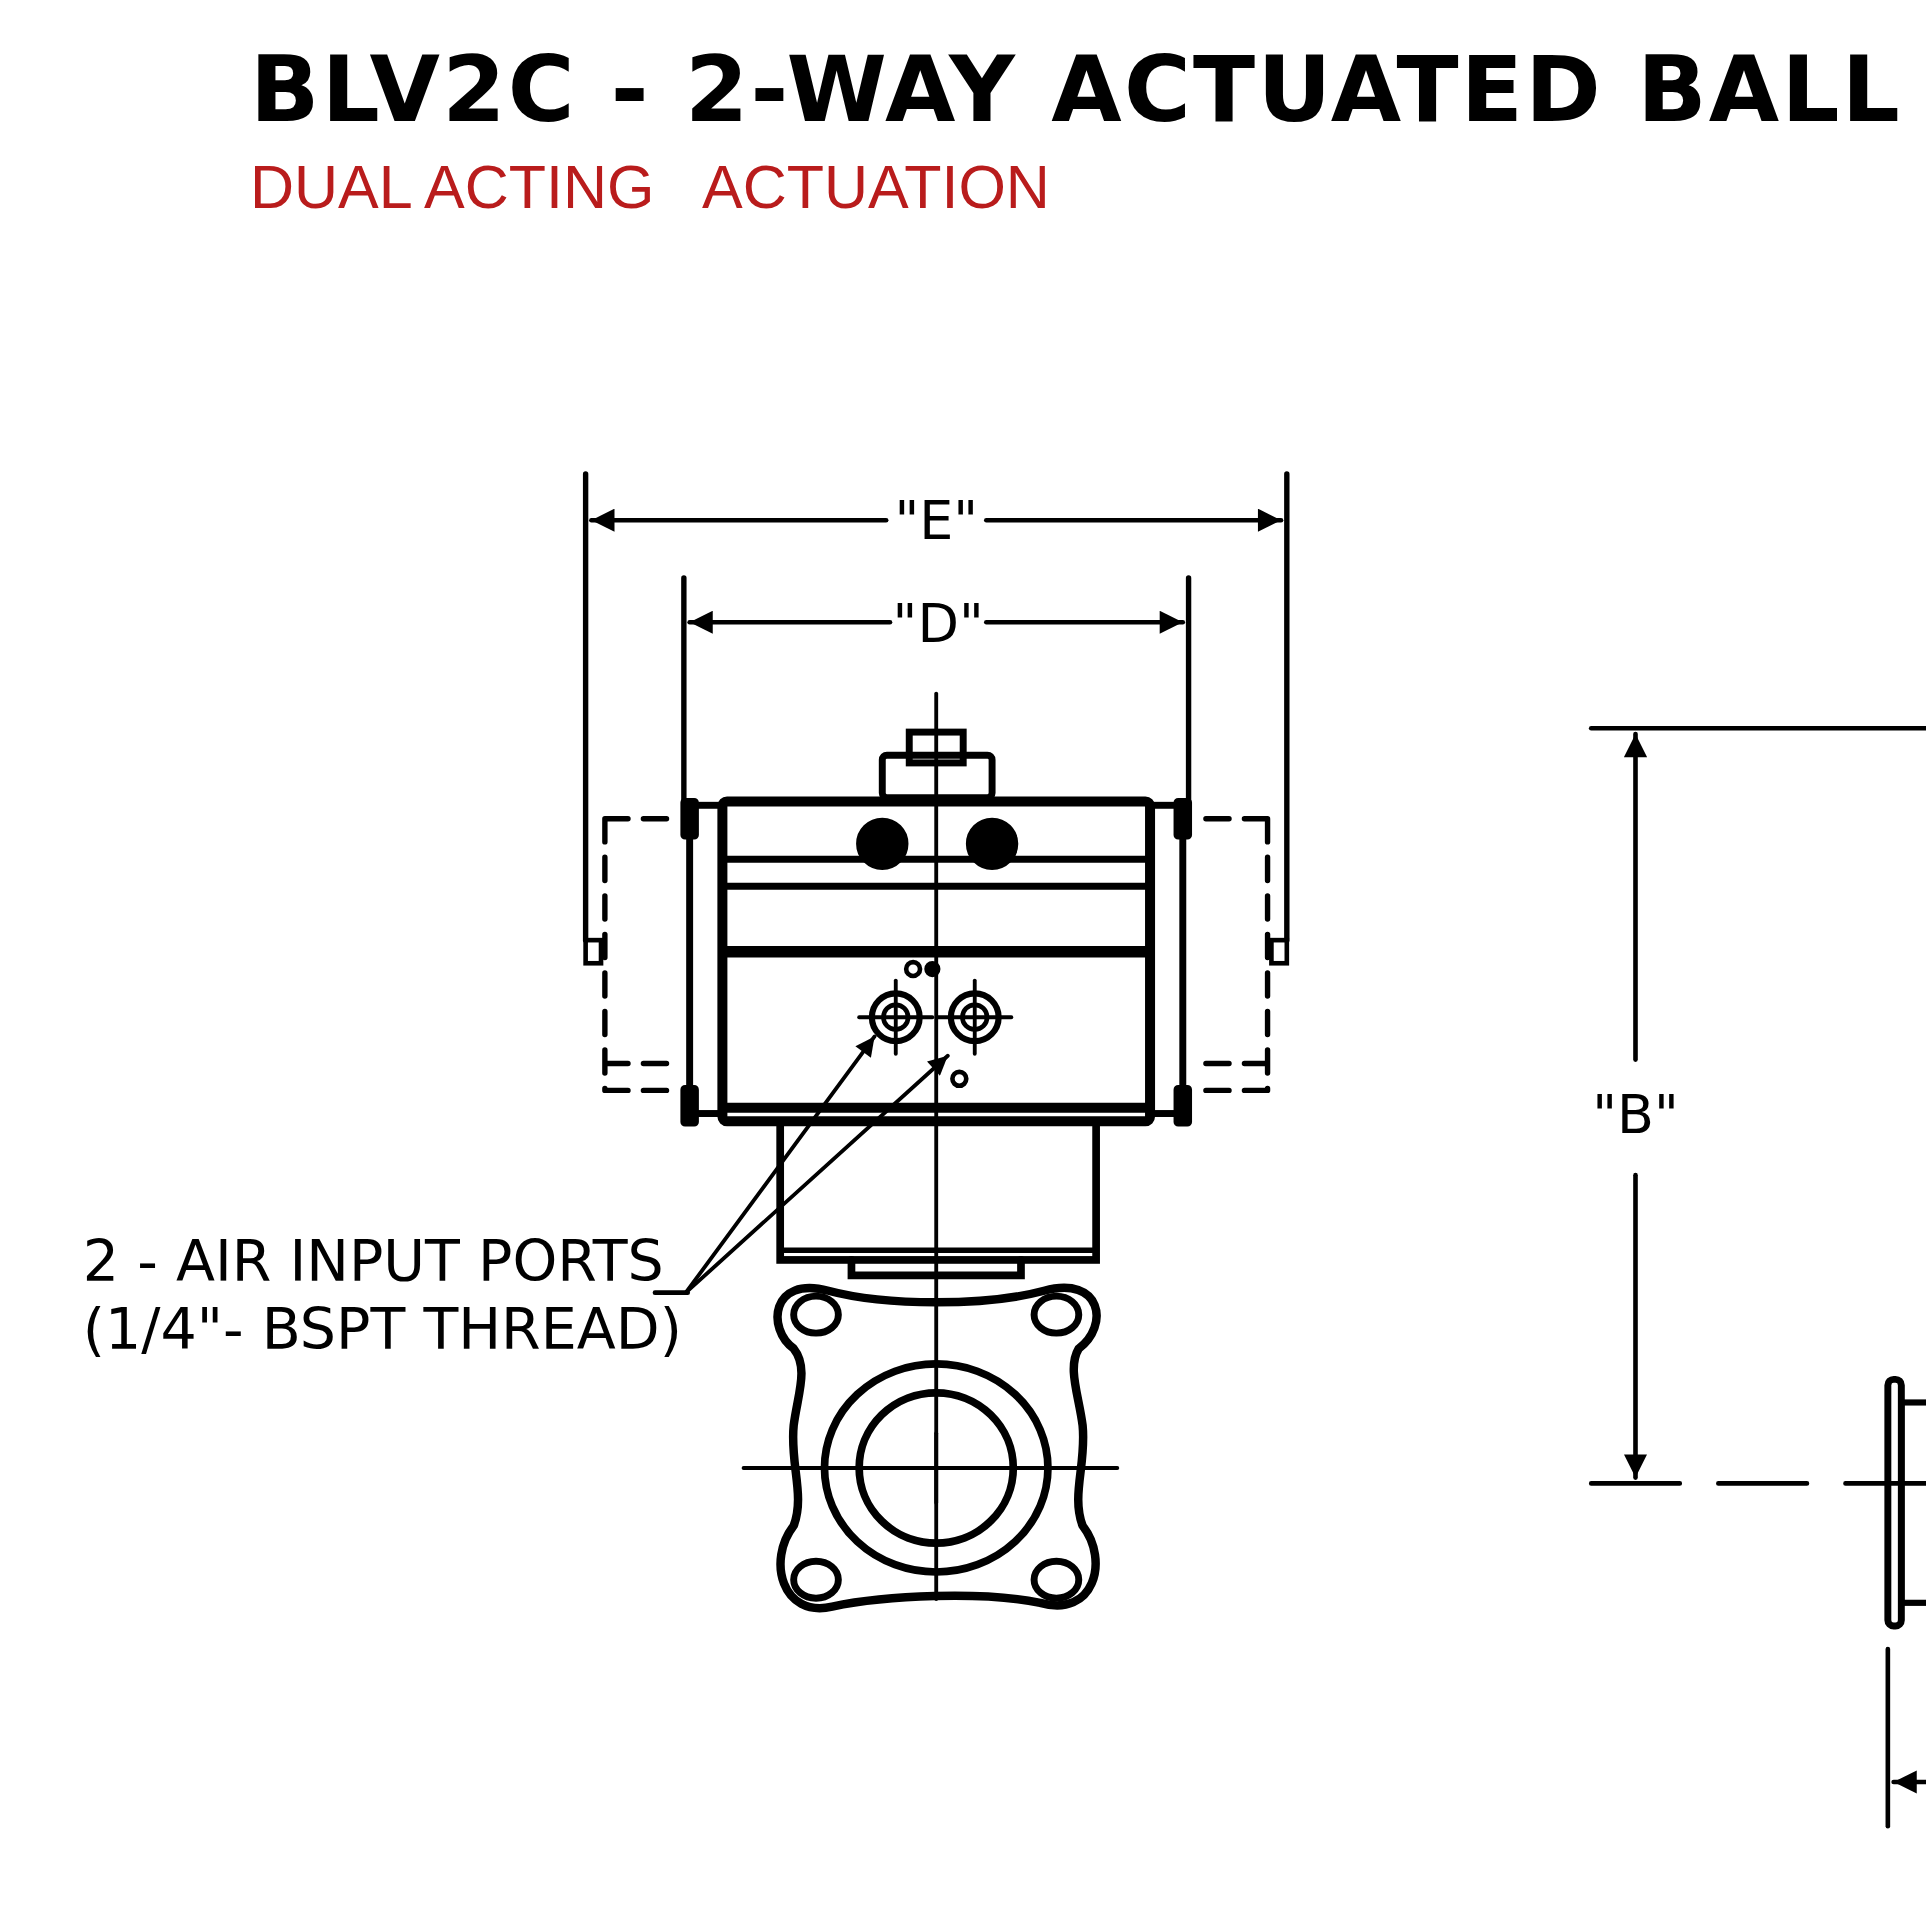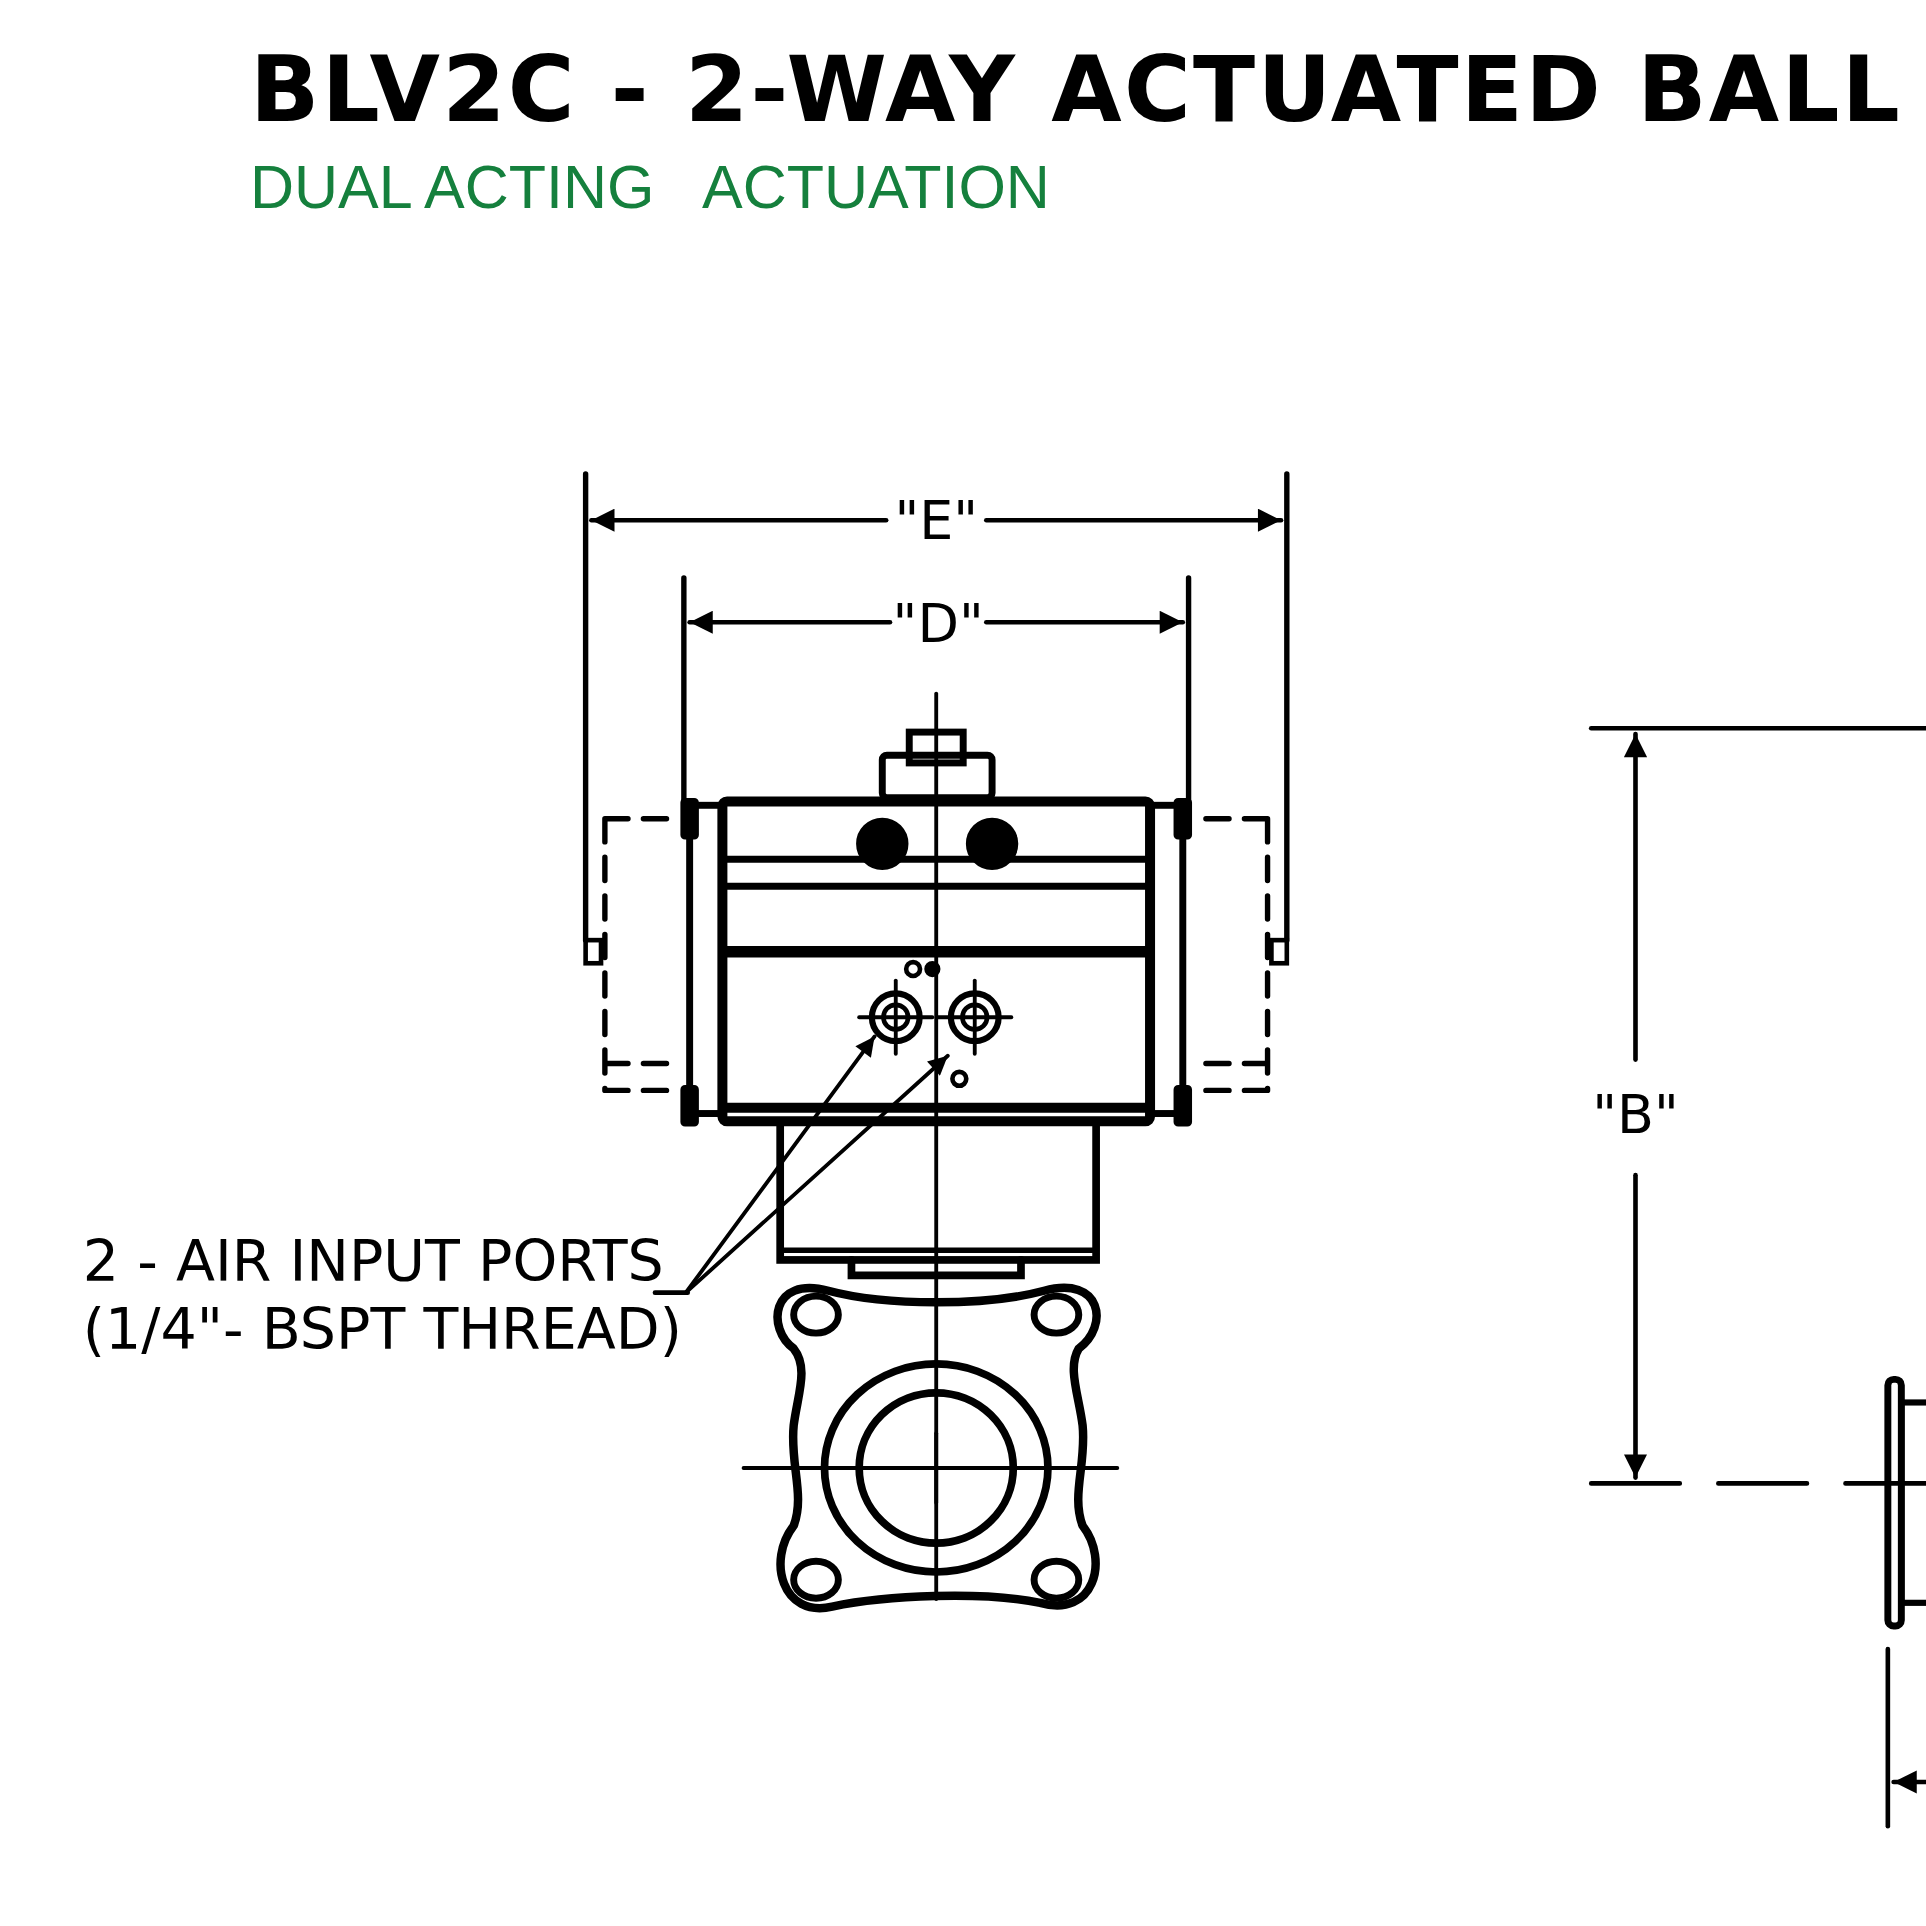--- a/index.html
+++ b/index.html
@@ -5,21 +5,21 @@
   html, body { margin: 0; padding: 0; background: #ffffff; }
   body { width: 2873px; height: 3082px; position: relative; overflow: hidden; }
   .title {
     position: absolute; left: 250px; top: 37px;
     font-family: "DejaVu Sans", sans-serif; font-weight: bold;
     font-size: 91px; letter-spacing: 2.3px; color: #000; white-space: nowrap;
   }
   .subtitle {
     position: absolute; left: 250px; top: 152px;
     font-family: "Liberation Sans", sans-serif; font-size: 61px;
-    color: #15803d; white-space: pre;
+    color: #b91c1c; white-space: pre;
   }
   svg.drawing { position: absolute; left: 0; top: 0; }
   .dimlabel { font-family: "DejaVu Sans", sans-serif; font-size: 140px; fill: #000; }
   .note { font-family: "DejaVu Sans", sans-serif; font-size: 148px; fill: #000; }
 </style>
 </head>
 <body>
 
 <div class="title">BLV2C - 2-WAY ACTUATED BALL VALVE, CLAMP ENDS</div>
 <div class="subtitle">DUAL ACTING   ACTUATION</div>

